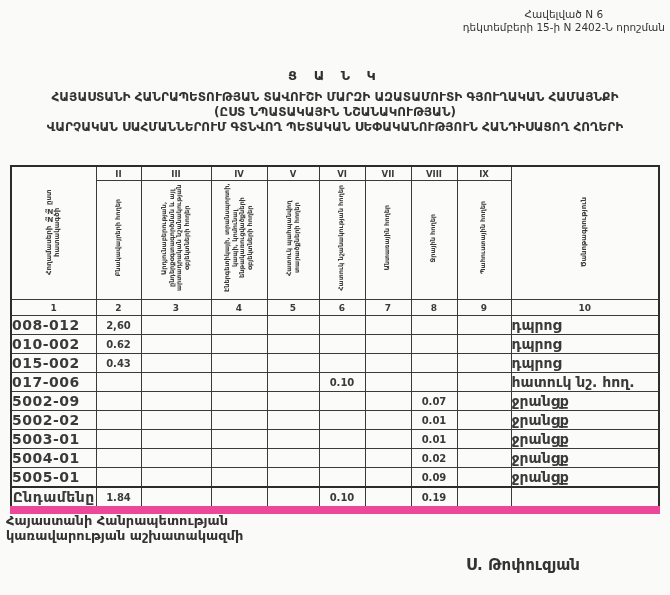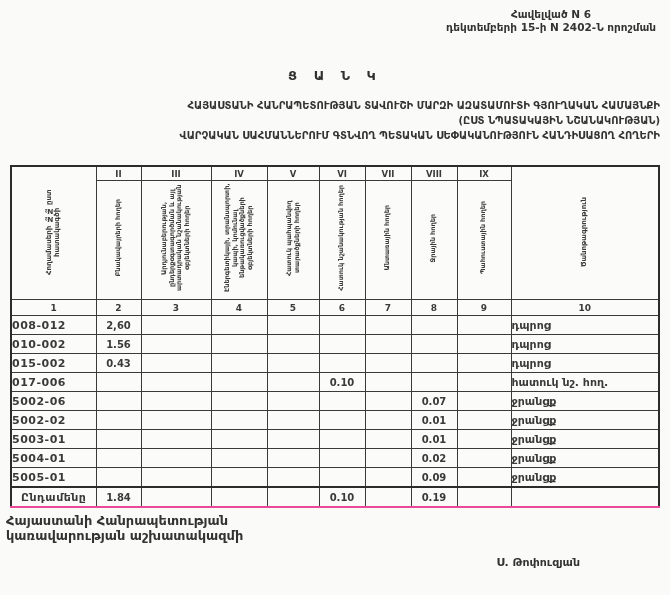--- a/index.html
+++ b/index.html
@@ -7,34 +7,34 @@
     position:relative;
     width:670px;height:595px;
     background:#fafaf8;
     font-family:"DejaVu Sans", sans-serif;
     color:#2f2f2f;
     overflow:hidden;
     box-sizing:border-box;
   }
   
   .appendix{
-    position:absolute;top:8px;right:14px;
+    position:absolute;top:8px;right:5px;
     text-align:center;
-    font-size:10.5px;font-weight:bold;line-height:13px;
+    font-size:10.5px;font-weight:normal;line-height:13px;
     color:#333;
   }
   
   .doc-title{
     position:absolute;top:68px;left:0;width:100%;
     text-align:center;font-size:13px;font-weight:bold;
     letter-spacing:6px;color:#303030;
   }
   .doc-subtitle{
-    position:absolute;top:98px;left:10px;width:650px;
-    text-align:right;font-size:10px;font-weight:bold;
+    position:absolute;top:90px;left:10px;width:650px;
+    text-align:center;font-size:12px;font-weight:bold;
     line-height:15px;color:#333;
   }
   
   table.land{
     position:absolute;top:165px;left:10px;
     width:648px;
     border-collapse:collapse;
     table-layout:fixed;
     background:#fbfbf9;
   }
@@ -54,33 +54,33 @@
     transform:rotate(180deg);
     font-size:6.5px;line-height:7.5px;
     font-weight:bold;
     max-height:114px;
     white-space:normal;
     text-align:center;
   }
   .rot.big{font-size:7px;}
   tr.index-row th{height:15px;font-size:9px;text-align:center;font-weight:bold;}
   tbody td{height:18px;font-size:10px;}
-  td.plot{text-align:left;padding-left:4px;font-size:11px;letter-spacing:0.5px;margin-top:16px;}
+  td.plot{text-align:left;padding-left:4px;font-size:14px;letter-spacing:0.5px;margin-top:16px;}
   td.val{text-align:center;}
-  td.note{text-align:left;padding-left:4px;font-size:11px;}
-  tr.total-row td{border-top:2px solid #2c2c2c;border-bottom:2px solid #ec4899;}
+  td.note{text-align:left;padding-left:4px;font-size:14px;}
+  tr.total-row td{border-top:2px solid #2c2c2c;border-bottom:8px solid #ec4899;}
   tr.total-row td.plot{text-align:center;padding-left:0;}
   
   .footer-left{
     position:absolute;left:6px;top:514px;
     font-size:13px;font-weight:bold;line-height:14.5px;color:#333;
   }
   .footer-signature{
     position:absolute;right:90px;top:556px;
-    font-size:11px;font-weight:bold;color:#333;
+    font-size:15px;font-weight:bold;color:#333;
   }
 </style>
 </head>
 <body>
 
 <div class="page">
 
   <div class="appendix">
     <div>Հավելված N 6</div>
     <div>դեկտեմբերի 15-ի N 2402-Ն որոշման</div>
@@ -151,21 +151,21 @@
           <td class="val"></td>
           <td class="val"></td>
           <td class="val"></td>
           <td class="val"></td>
           <td class="val"></td>
           <td class="val"></td>
           <td class="note">դպրոց</td>
         </tr>
         <tr>
           <td class="plot">010-002</td>
-          <td class="val">1.56</td>
+          <td class="val">0.62</td>
           <td class="val"></td>
           <td class="val"></td>
           <td class="val"></td>
           <td class="val"></td>
           <td class="val"></td>
           <td class="val"></td>
           <td class="val"></td>
           <td class="note">դպրոց</td>
         </tr>
         <tr>
@@ -186,21 +186,21 @@
           <td class="val"></td>
           <td class="val"></td>
           <td class="val"></td>
           <td class="val">0.10</td>
           <td class="val"></td>
           <td class="val"></td>
           <td class="val"></td>
           <td class="note">հատուկ նշ. հող.</td>
         </tr>
         <tr>
-          <td class="plot">5002-06</td>
+          <td class="plot">5002-09</td>
           <td class="val"></td>
           <td class="val"></td>
           <td class="val"></td>
           <td class="val"></td>
           <td class="val"></td>
           <td class="val"></td>
           <td class="val">0.07</td>
           <td class="val"></td>
           <td class="note">ջրանցք</td>
         </tr>

